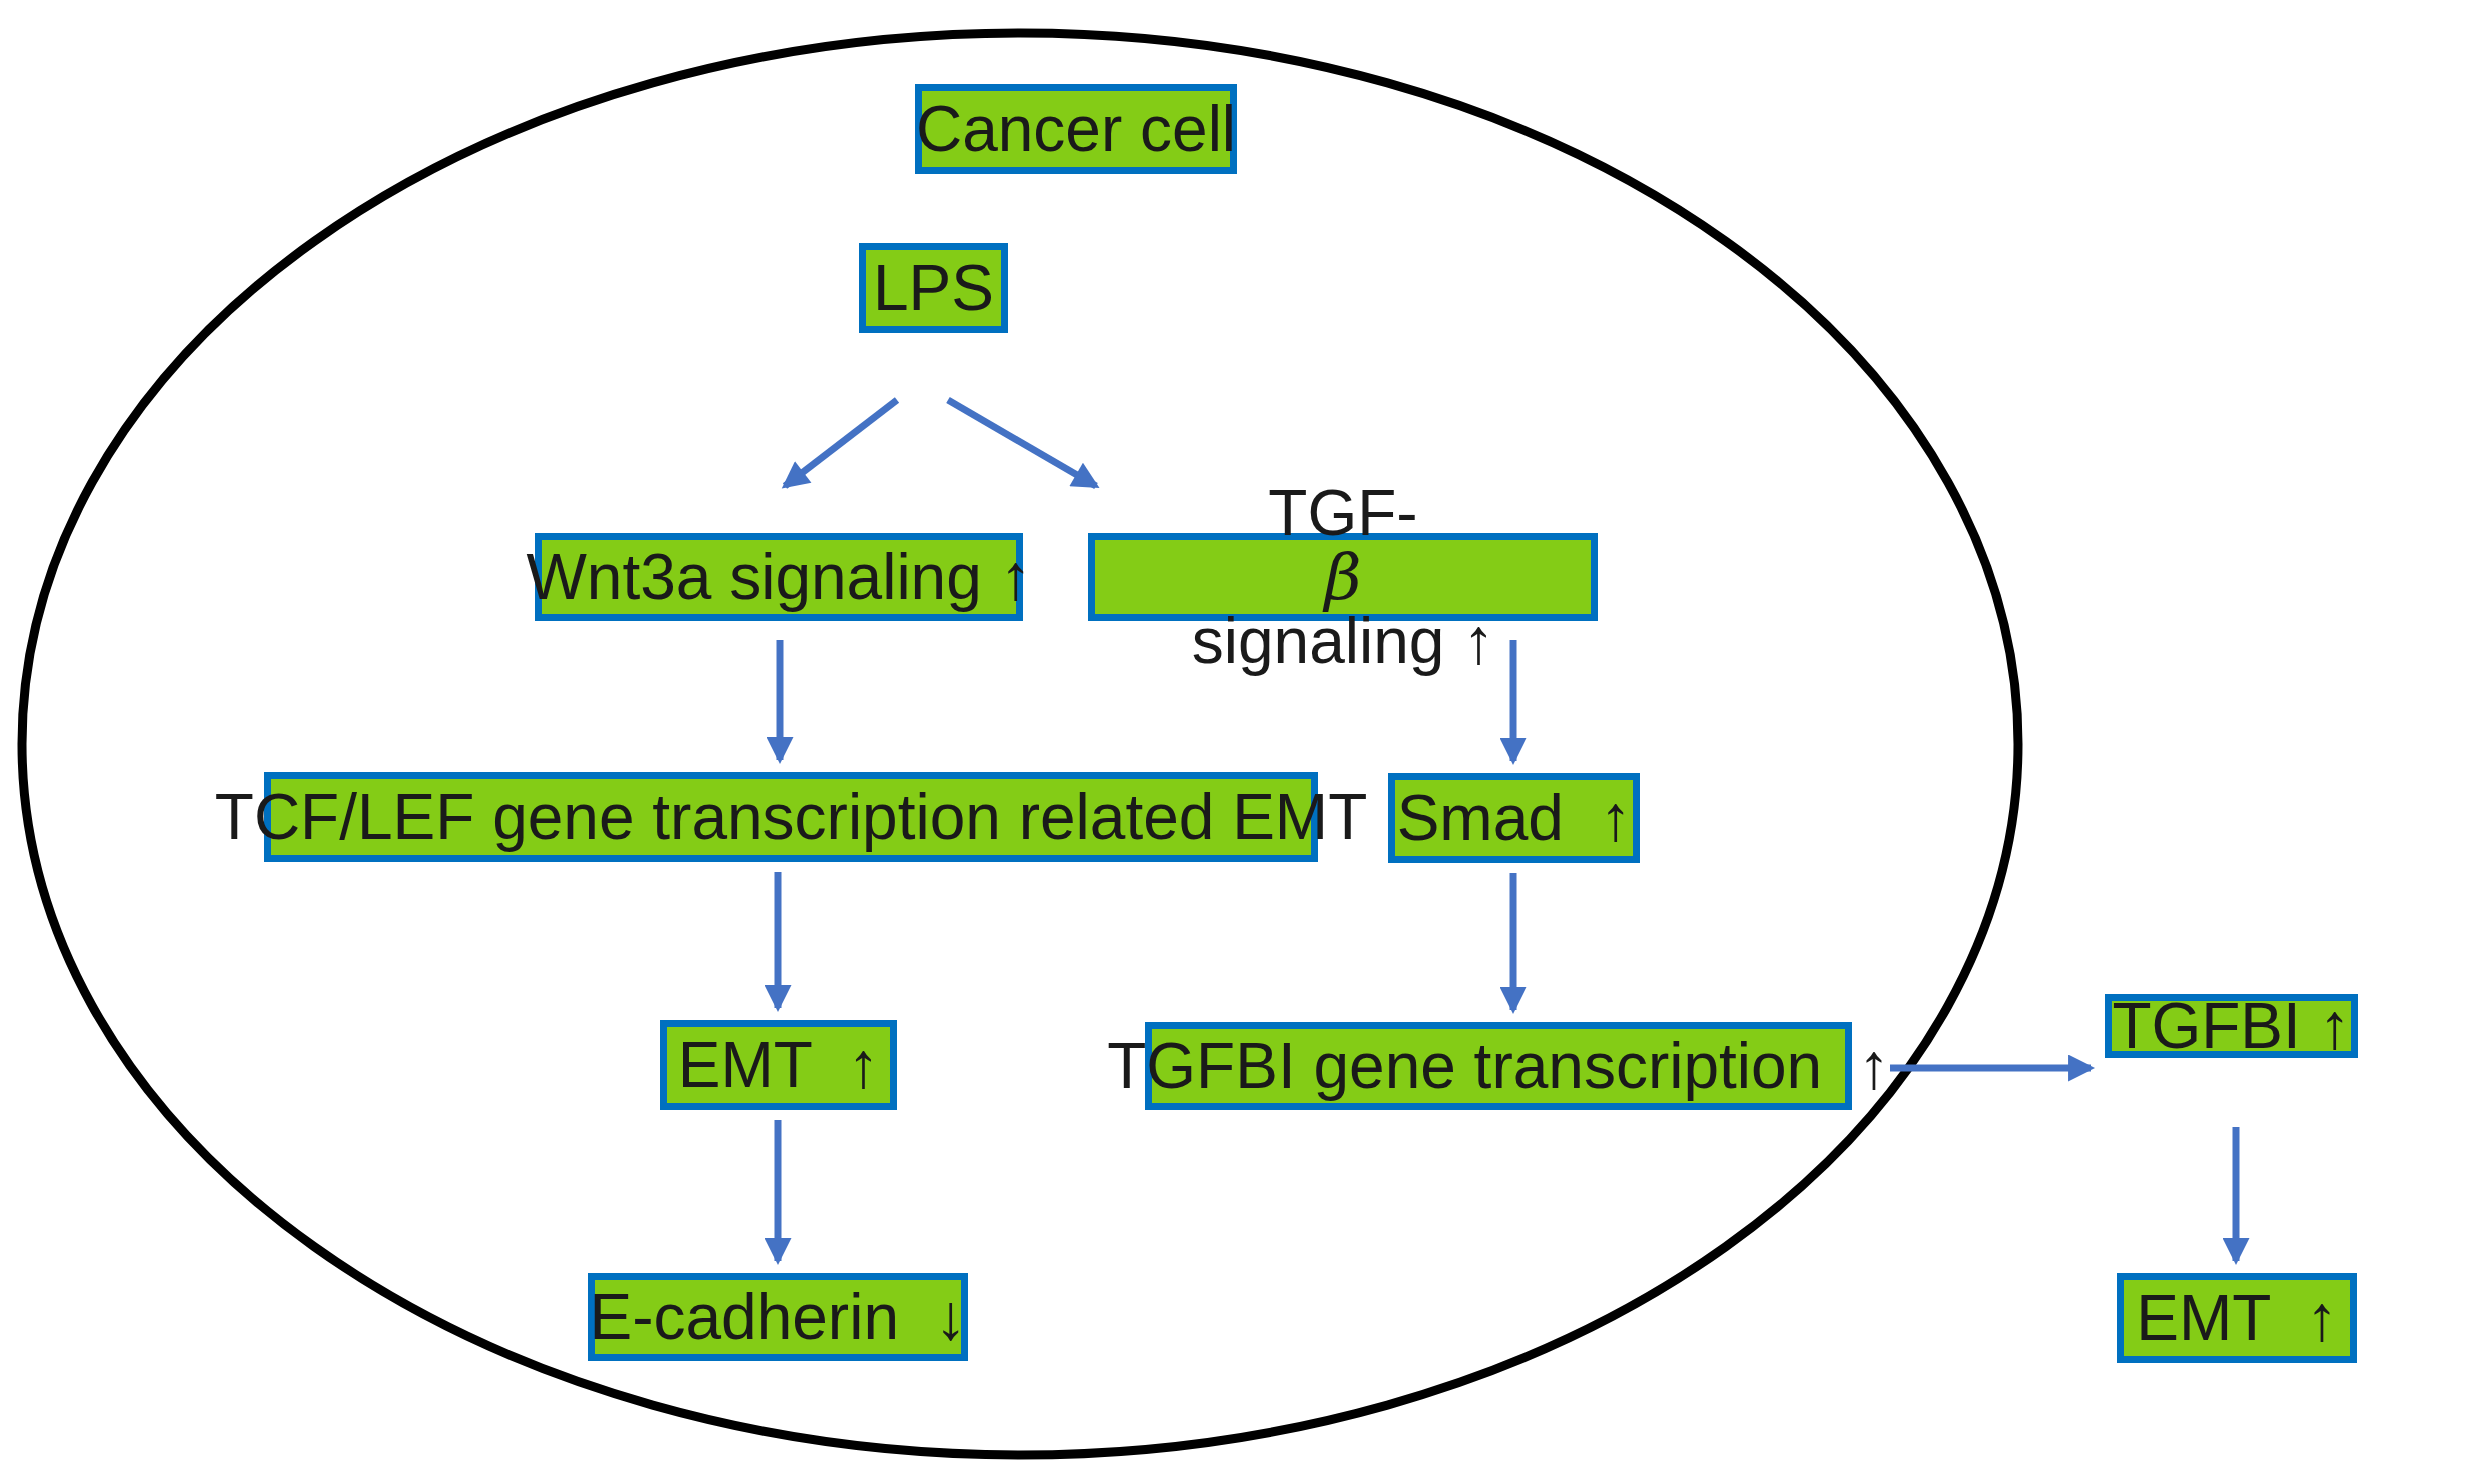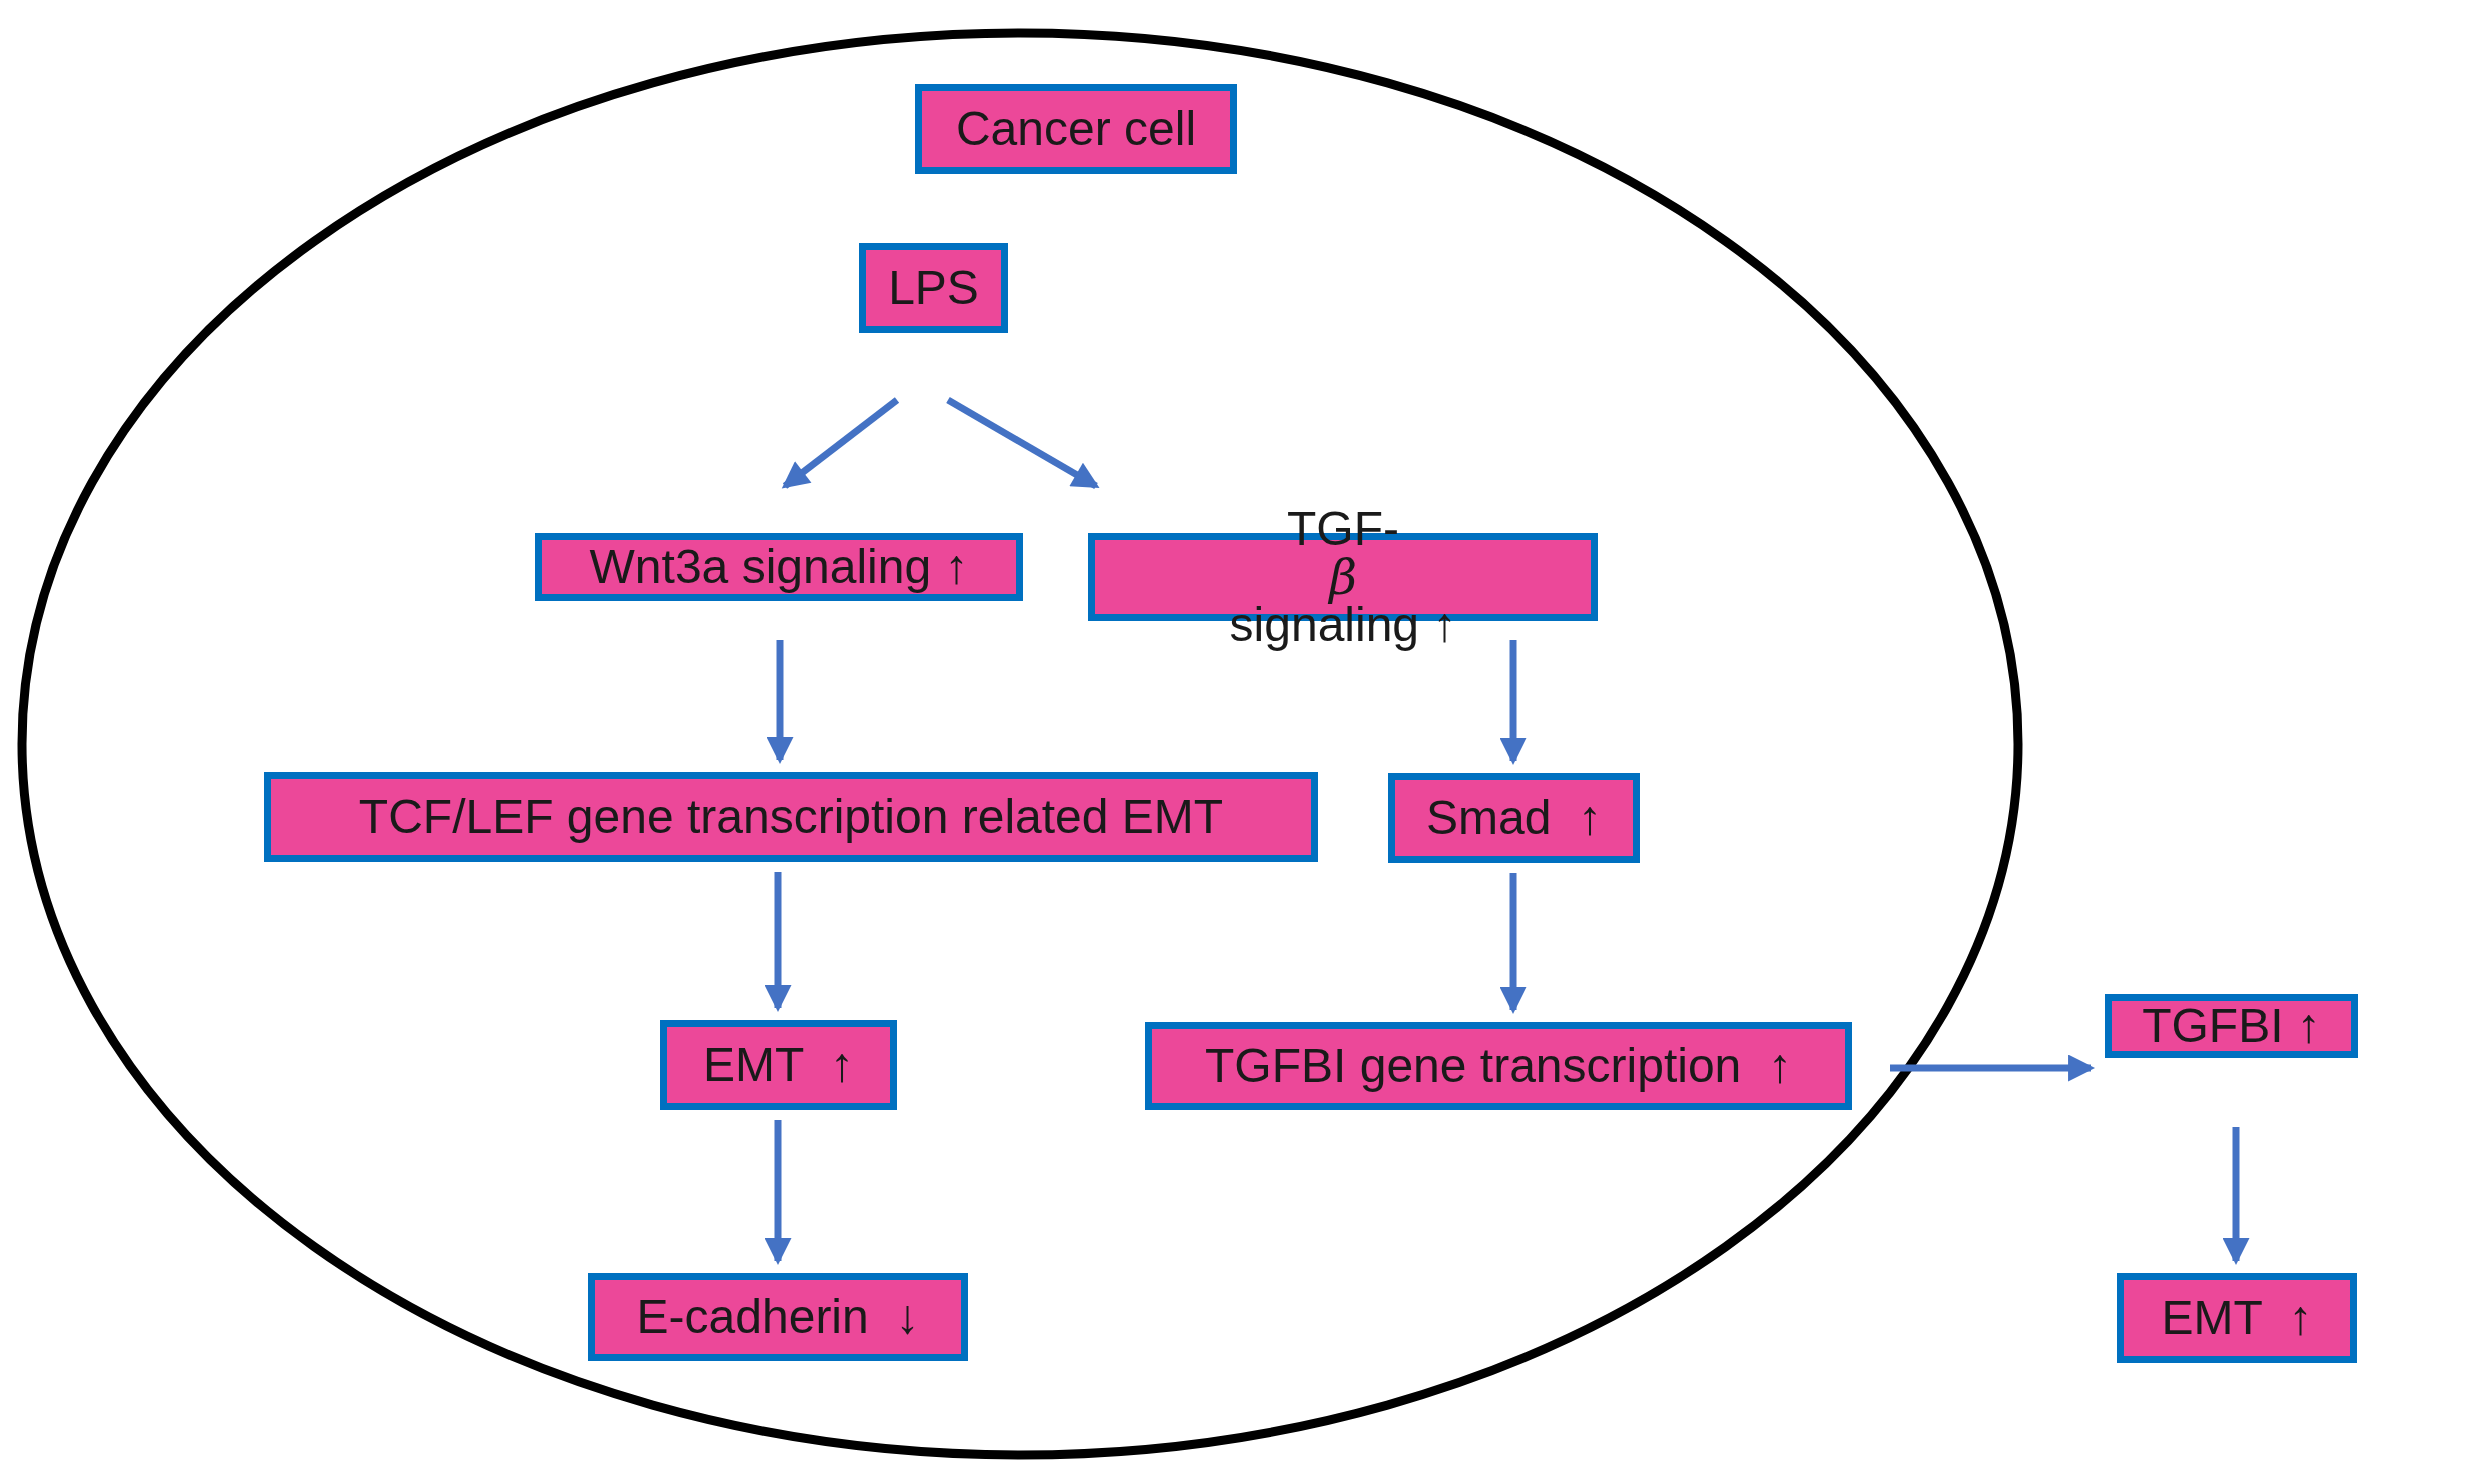--- a/index.html
+++ b/index.html
@@ -16,39 +16,39 @@
     left: 0; top: 0;
     width: 2467px; height: 1479px;
   }
   #overlay .ellipse { fill: none; stroke: var(--ellipse-color, #000); stroke-width: 9; }
   #overlay line { stroke: var(--arrow-color, #4472C4); stroke-width: 7; }
   #overlay marker path { fill: var(--arrow-color, #4472C4); }
   .box {
     position: absolute;
     box-sizing: border-box;
     border: 7px solid var(--box-border, #0070C0);
-    background: #ec4899;
+    background: #84cc16;
     color: var(--text-color, #1a1a1a);
-    font-size: 48px;
+    font-size: 64px;
     line-height: 1;
     display: flex;
     align-items: center;
     justify-content: center;
     white-space: pre;
   }
   .box .beta {
     font-family: "DejaVu Serif", serif;
     font-style: italic;
     margin: 0 0.12em;
   }
   
   #box-cancer-cell   { left: 915px;  top: 84px;   width: 322px;  height: 90px; }
   #box-cancer-stroma { left: 2036px; top: 88px;   width: 401px;  height: 90px; }
   #box-lps           { left: 859px;  top: 243px;  width: 149px;  height: 90px; }
-  #box-wnt3a         { left: 535px;  top: 533px;  width: 488px;  height: 68px; }
+  #box-wnt3a         { left: 535px;  top: 533px;  width: 488px;  height: 88px; }
   #box-tgfb          { left: 1088px; top: 533px;  width: 510px;  height: 88px; flex-direction: column; }
   #box-tcflef        { left: 264px;  top: 772px;  width: 1054px; height: 90px; }
   #box-smad          { left: 1388px; top: 773px;  width: 252px;  height: 90px; }
   #box-emt-left      { left: 660px;  top: 1020px; width: 237px;  height: 90px; }
   #box-tgfbi-gene    { left: 1145px; top: 1022px; width: 707px;  height: 88px; }
   #box-tgfbi-stroma  { left: 2105px; top: 994px; width: 253px;  height: 64px; }
   #box-ecadherin     { left: 588px;  top: 1273px; width: 380px;  height: 88px; }
   #box-emt-right     { left: 2117px; top: 1273px; width: 240px;  height: 90px; }
 </style>
 </head>

